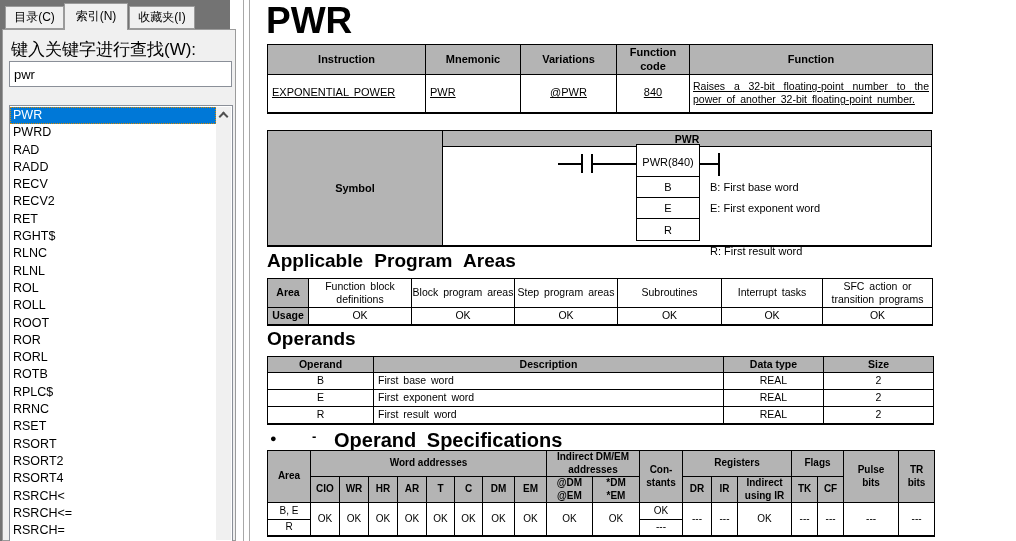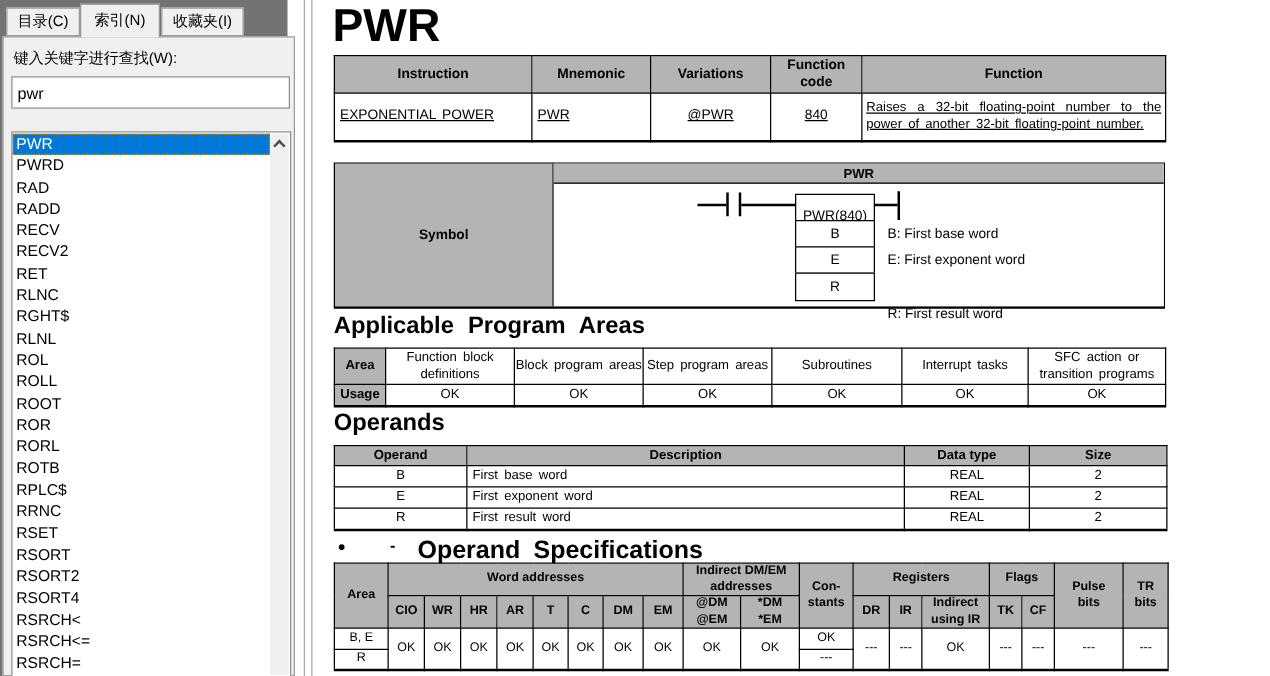--- a/index.html
+++ b/index.html
@@ -7,21 +7,21 @@
   .screen { position:relative; width:1016px; height:541px; overflow:hidden;
             background:#fff; font-family:"Liberation Sans","DejaVu Sans",sans-serif; color:#000; }
 
   
   .sidebar { position:absolute; left:0; top:0; width:230px; height:541px; background:#737373; }
   .tab { position:absolute; background:#f0f0f0; border:1px solid #9b9b9b;
          font-size:12px; text-align:center; line-height:21px; z-index:1; }
   .tab.active { z-index:3; border-bottom:none; line-height:25px; }
   .tabpanel { position:absolute; left:2px; top:29px; width:234px; height:512px;
               border:1px solid #9b9b9b; background:#f0f0f0; z-index:2; }
-  .search-label { position:absolute; left:8px; top:8px; font-size:12px; }
+  .search-label { position:absolute; left:8px; top:8px; font-size:17px; }
   .search-input { position:absolute; left:6px; top:31px; width:223px; height:26px;
                   border:1px solid #8a8f98; background:#fff; font-size:13px; padding:0 4px;
                   font-family:"Liberation Sans","DejaVu Sans",sans-serif; }
   .listbox { position:absolute; left:6px; top:75px; width:224px; height:437px;
              border:1px solid #8a8f98; background:#fff; overflow:hidden; }
   .listitems { position:absolute; left:0; top:1px; right:16px; }
   .li { height:17.3px; line-height:17.3px; font-size:12.5px; padding-left:3px;
         white-space:nowrap; overflow:hidden; }
   .li.sel { background:#0078d7; color:#fff; outline:1px dotted #d98a00; outline-offset:-1px; }
   .vscroll { position:absolute; top:1px; right:1px; width:15px; bottom:1px; background:#f0f0f0; }
@@ -88,22 +88,22 @@
       <input class="search-input" type="text" value="pwr" style="">
       <div class="listbox">
         <div class="listitems">
           <div class="li sel">PWR</div>
           <div class="li">PWRD</div>
           <div class="li">RAD</div>
           <div class="li">RADD</div>
           <div class="li">RECV</div>
           <div class="li">RECV2</div>
           <div class="li">RET</div>
+          <div class="li">RGHT$</div>
           <div class="li">RLNC</div>
-          <div class="li">RGHT$</div>
           <div class="li">RLNL</div>
           <div class="li">ROL</div>
           <div class="li">ROLL</div>
           <div class="li">ROOT</div>
           <div class="li">ROR</div>
           <div class="li">RORL</div>
           <div class="li">ROTB</div>
           <div class="li">RPLC$</div>
           <div class="li">RRNC</div>
           <div class="li">RSET</div>
@@ -159,21 +159,21 @@
       </table>
 
     <div class="symbol">
       <div class="sym-label">Symbol</div>
       <div class="sym-right">
         <div class="sym-bar">PWR</div>
         <div class="ln" style="left:115px; top:32px; width:23px; height:2px;"></div>
         <div class="ln" style="left:138px; top:23px; width:2px; height:19px;"></div>
         <div class="ln" style="left:148px; top:23px; width:2px; height:19px;"></div>
         <div class="ln" style="left:150px; top:32px; width:43px; height:2px;"></div>
-        <div class="lbox" style="left:193px; top:24px; width:64px; height:36px;text-align:right;">PWR(840)</div>
+        <div class="lbox" style="left:193px; top:13px; width:64px; height:36px;text-align:right;">PWR(840)</div>
         <div class="ln" style="left:257px; top:32px; width:18px; height:2px;"></div>
         <div class="ln" style="left:275px; top:22px; width:2px; height:23px;"></div>
         <div class="lbox" style="left:193px; top:45px; width:64px; height:22px;">B</div>
         <div class="lbox" style="left:193px; top:66px; width:64px; height:22px;">E</div>
         <div class="lbox" style="left:193px; top:87px; width:64px; height:23px;">R</div>
         <div class="ldesc" style="left:267px; top:50px;">B: First base word</div>
         <div class="ldesc" style="left:267px; top:71px;">E: First exponent word</div>
         <div class="ldesc" style="left:267px; top:93px;margin-top:21px;">R: First result word</div>
       </div>
     </div>

